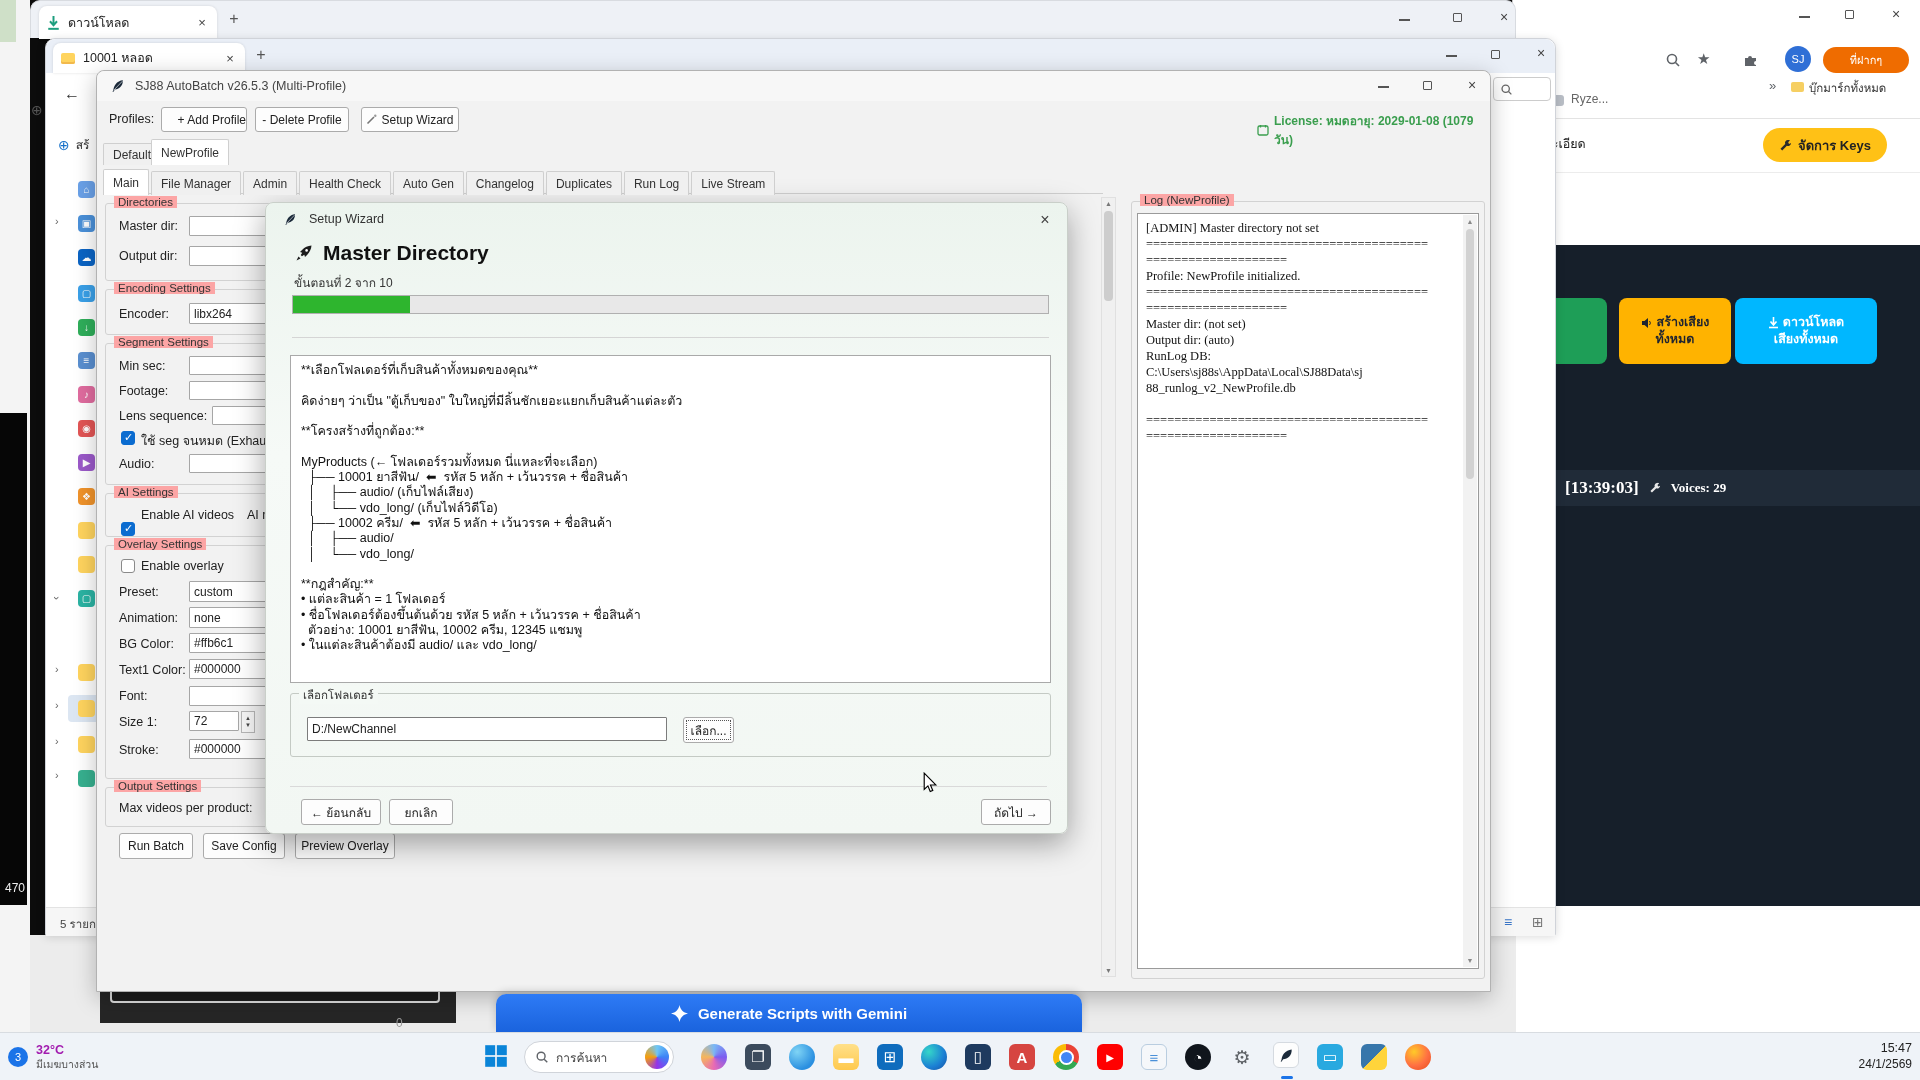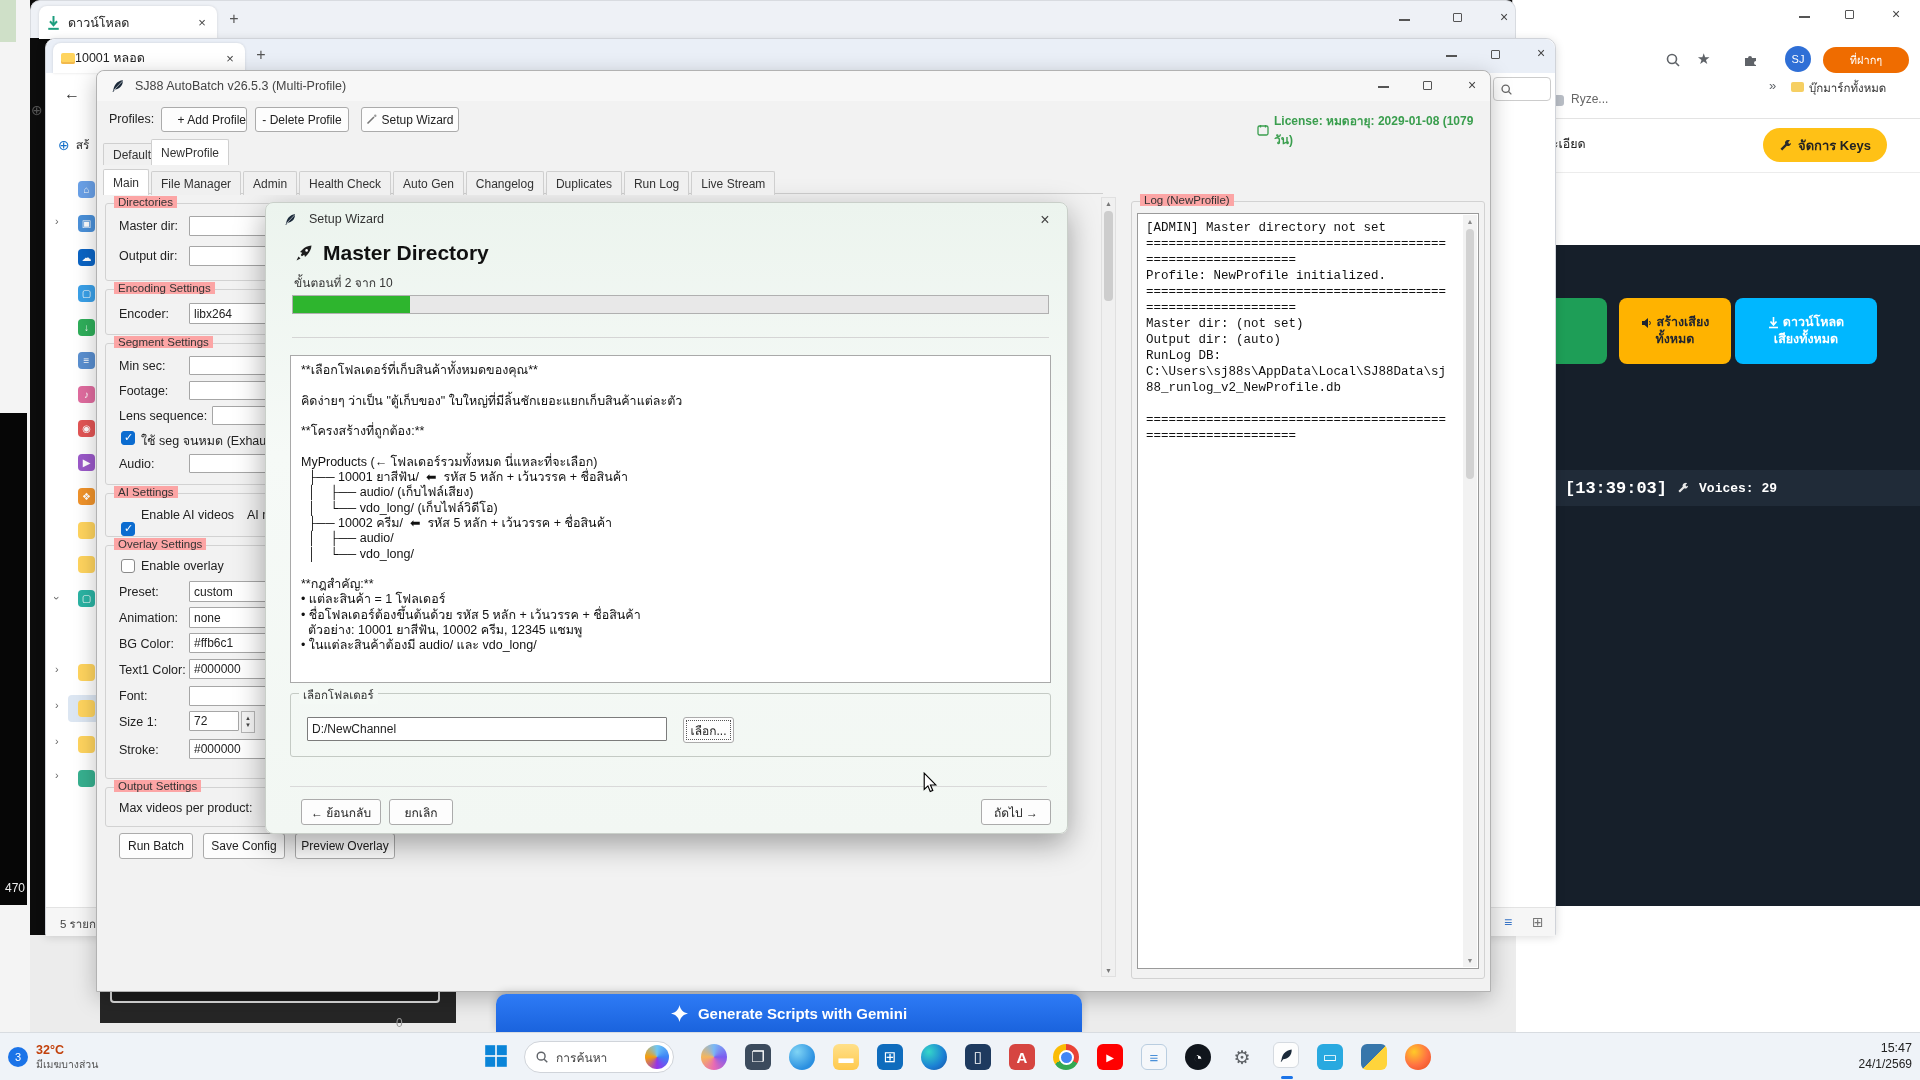--- a/index.html
+++ b/index.html
@@ -30,21 +30,21 @@
   .tab.sel{background:#fff;}
 
   
   .mi{width:17px;height:17px;border-radius:4px;display:flex;align-items:center;justify-content:center;
       color:#fff;font-size:10px;}
 
   
   .ti{width:26px;height:26px;border-radius:6px;display:flex;align-items:center;justify-content:center;
       font-size:15px;color:#fff;}
 
-  .mono{font-family:Liberation Mono, monospace;}
+  .mono{font-family:Liberation Serif, serif;}
   svg{display:block;}
 </style>
 </head>
 <body>
 
 <div class="stage">
 
   <div class="a" style="left:0;top:0;width:30px;height:1032px;background:#f4f4f4;"></div>
   <div class="a" style="left:0;top:0;width:16px;height:42px;background:#cfe0c8;"></div>
   <div class="a" style="left:0;top:413px;width:27px;height:492px;background:#060606;">
@@ -153,21 +153,21 @@
 
   <div class="a" style="left:30px;top:935px;width:1486px;height:97px;background:#ececec;">
     <div class="a" style="left:70px;top:2px;width:356px;height:86px;background:#262626;">
       <input class="a" style="left: 10px; top: 26px; width: 330px; height: 40px; background: rgb(29, 29, 29); border: 2px solid rgb(220, 220, 220); border-radius: 4px; color: rgb(221, 221, 221);">
     </div>
     <div class="a" style="left:366px;top:81px;color:#999;font-size:12px;">0</div>
   </div>
 
   <div class="a" style="left:45px;top:38px;width:1511px;height:897px;background:#fff;border-radius:10px 10px 0 0;border:1px solid #d0d3d9;box-shadow:0 2px 10px rgba(0,0,0,.15);">
     <div class="a" style="left:0;top:0;width:1509px;height:34px;background:#eaeff7;border-radius:10px 10px 0 0;">
-      <div class="a hl" style="left:7px;top:4px;width:192px;height:30px;border-radius:8px 8px 0 0;box-shadow:0 0 3px rgba(0,0,0,.12);display:flex;align-items:center;padding:0 8px;">
+      <div class="a hl" style="left:7px;top:4px;width:192px;height:30px;border-radius:8px 8px 0 0;box-shadow:0 0 3px rgba(0,0,0,.12);display:flex;align-items:center;gap:8px;padding:0 8px;">
         <span style="width:14px;height:11px;background:#ffd45e;border-radius:2px;box-shadow:0 -2px 0 #f2b94d inset;"></span>
         <span style="font-size:12.5px;color:#222;">10001 หลอด</span>
         <span class="wc" style="margin-left:auto;font-size:13px;">×</span>
       </div>
       <div class="a wc" style="left:208px;top:7px;font-size:16px;color:#555;">+</div>
       <div class="a bar-min" style="left:1400px;top:16px;"></div>
       <div class="a box-max" style="left:1445px;top:11px;"></div>
       <div class="a wc" style="left:1488px;top:6px;">×</div>
     </div>
 
@@ -479,21 +479,21 @@
         </svg>
       </span>
     <span style="color:#fff;font-size:15px;font-weight:bold;">Generate Scripts with Gemini</span>
   </div>
 
   <div class="a" style="left:0;top:1032px;width:1920px;height:48px;background:#eff3f8;border-top:1px solid #d8dce1;">
 
     <div class="a" style="left:8px;top:4px;width:150px;height:40px;display:flex;align-items:center;gap:8px;border-radius:4px;">
       <span style="width:20px;height:20px;border-radius:50%;background:#1a73e8;color:#fff;font-size:11px;display:flex;align-items:center;justify-content:center;">3</span>
       <span style="display:flex;flex-direction:column;line-height:14px;">
-        <span style="font-size:12.5px;font-weight:bold;color:#c2410c;">32°C</span>
+        <span style="font-size:12.5px;font-weight:bold;color:#a21caf;">32°C</span>
         <span style="font-size:10.5px;color:#555;">มีเมฆบางส่วน</span>
       </span>
     </div>
 
     <div class="a" style="left:484px;top:11px;">
       <svg width="24" height="24" viewBox="0 0 20 20">
           <rect x="1" y="1" width="8.3" height="8.3" fill="#0a84d8"></rect>
           <rect x="10.7" y="1" width="8.3" height="8.3" fill="#0a84d8"></rect>
           <rect x="1" y="10.7" width="8.3" height="8.3" fill="#0a84d8"></rect>
           <rect x="10.7" y="10.7" width="8.3" height="8.3" fill="#0a84d8"></rect>

